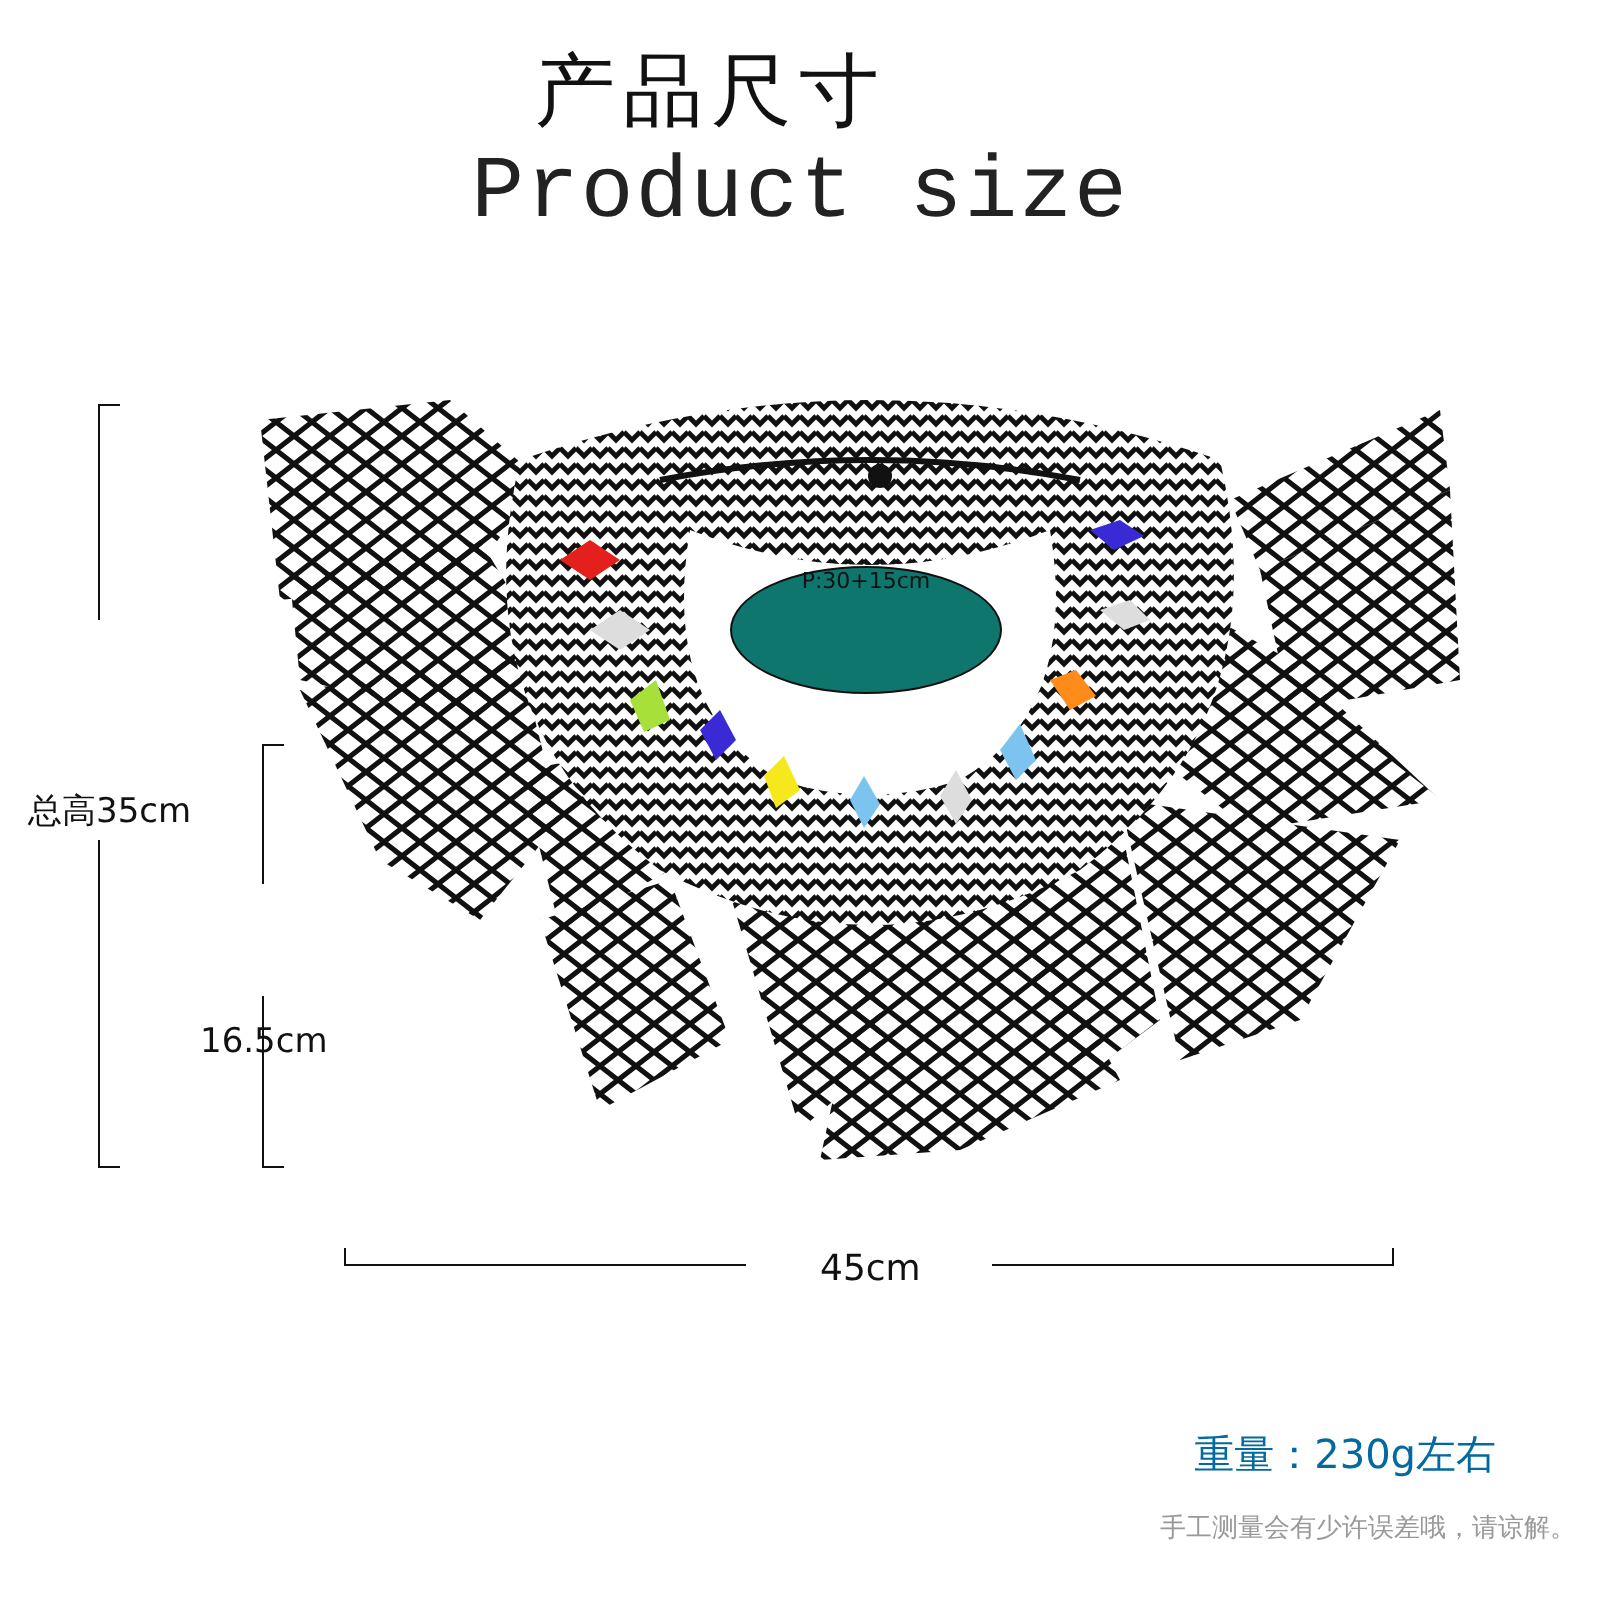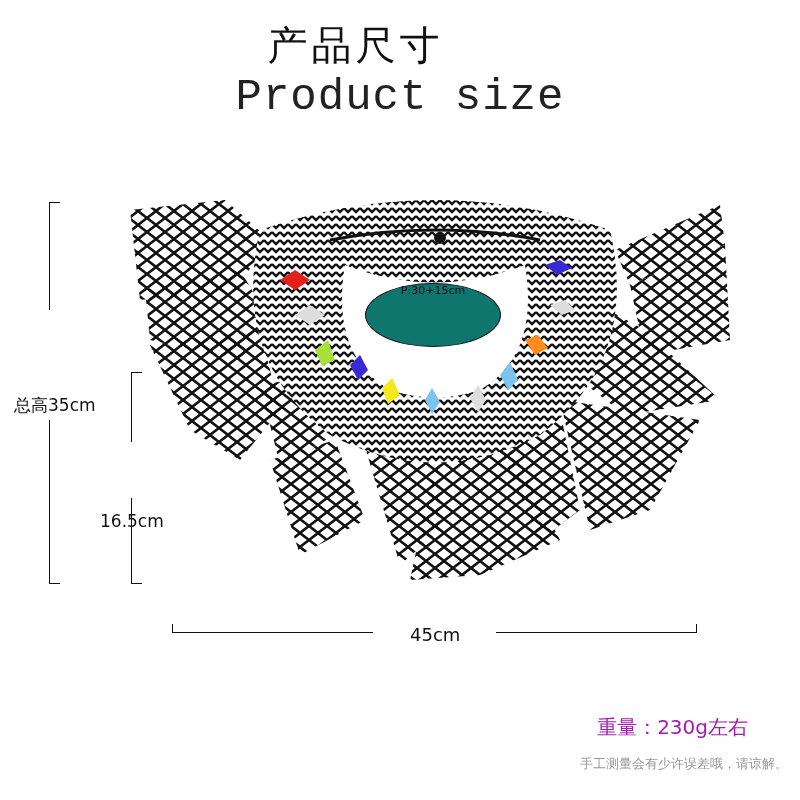--- a/index.html
+++ b/index.html
@@ -23,21 +23,21 @@
   .lbl-total { left:14px; top:394px; }
   .lbl-drop { left:100px; top:467px;margin-top:44px; }
   .hline { position:absolute; border-bottom:1.5px solid #111; height:8px; top:624px; }
   .h1 { left:172px; width:200px; border-left:1.5px solid #111; }
   .h2 { left:496px; width:200px; border-right:1.5px solid #111; }
   .lbl-width { left:410px; top:624px; font-size:18px; }
   .necklace { position:absolute; left:120px; top:190px; width:630px; height:420px; }
   .oval { position:absolute; left:365px; top:283px; width:134px; height:62px; border:1.2px solid #111;
           border-radius:50%; background:#0f766e; display:flex; align-items:flex-start; justify-content:center;
           font-size:11px; color:#111; }
-  .weight { position:absolute; right:52px; top:714px; font-size:20px; color:#a21caf; }
+  .weight { position:absolute; right:52px; top:714px; font-size:20px; color:#0369a1; }
   .note { position:absolute; right:12px; top:755px; font-size:13px; color:#999;text-align:center; }
 </style>
 </head>
 <body>
 
 <div class="title-cn">产品尺寸</div>
 <div class="title-en">Product size</div>
 
 <div class="bracket b1a"></div>
 <div class="bracket b1b"></div>

